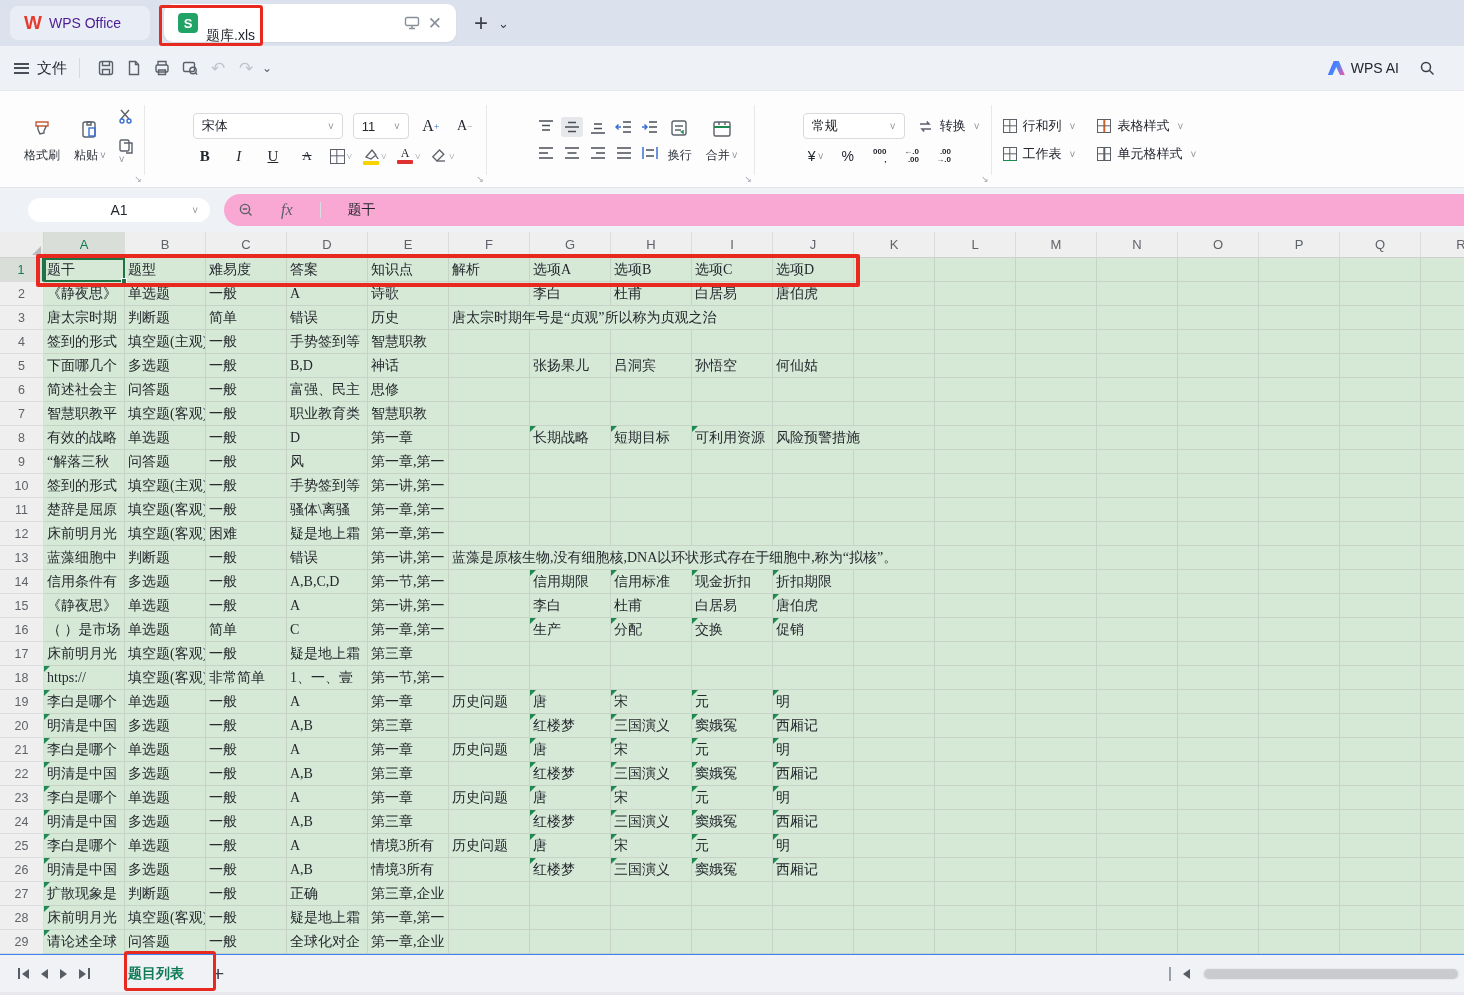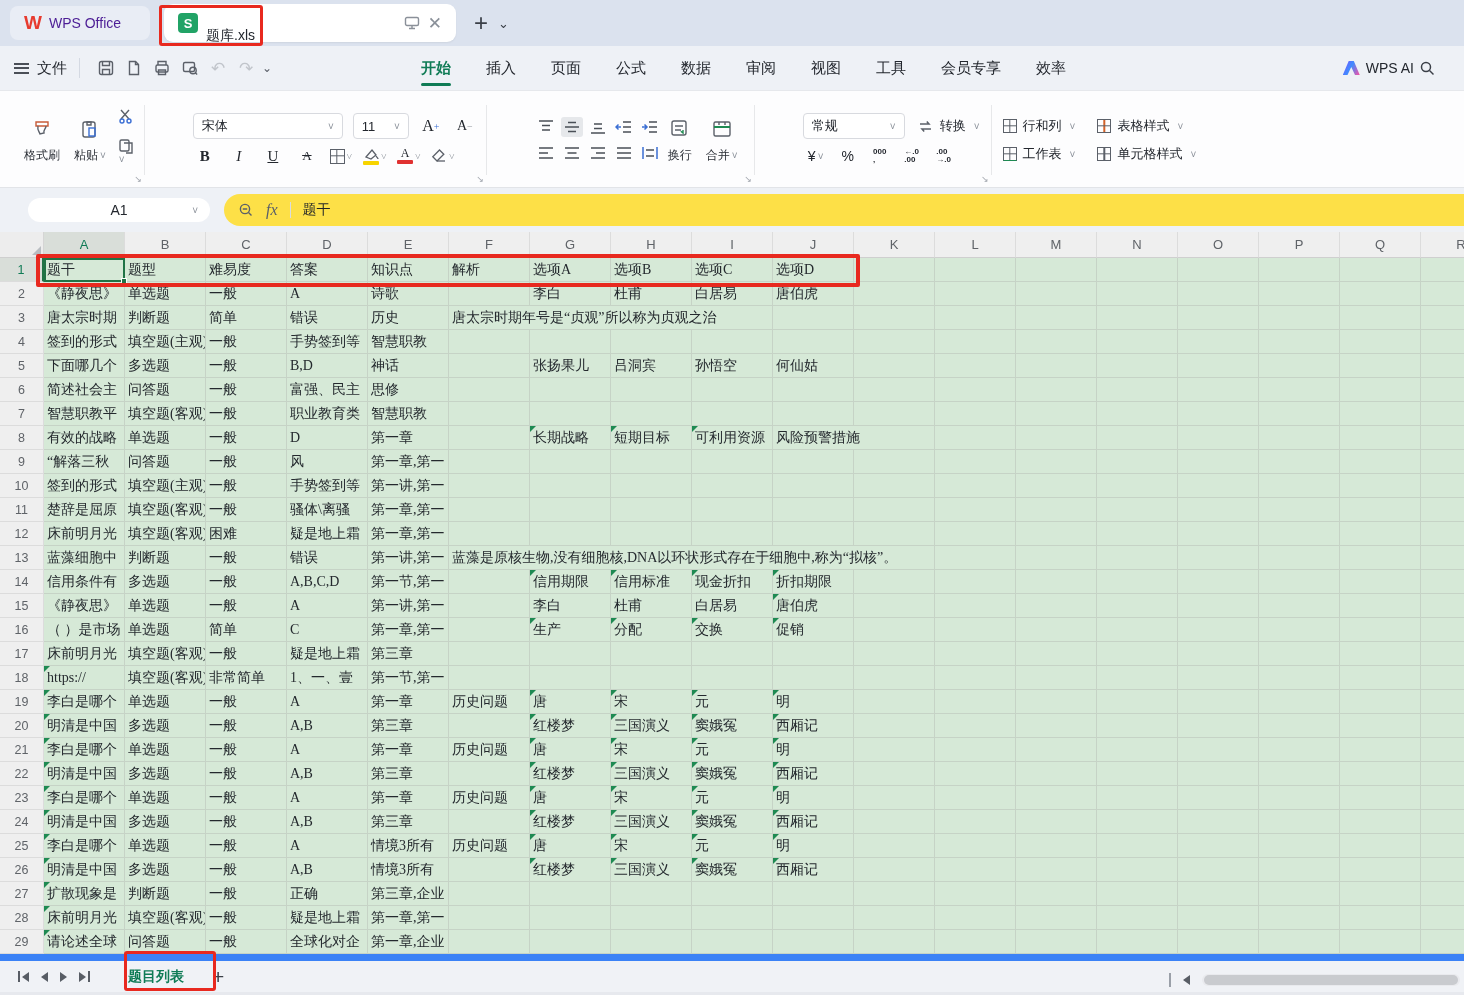--- a/index.html
+++ b/index.html
@@ -27,21 +27,21 @@
   .file-label { font-size:15px; color:#23272e; }
   .mb-div { width:1px; height:20px; background:#d4d9e2; margin:0 12px; }
   .mb-ic { width:28px; height:28px; display:flex; align-items:center; justify-content:center; color:#5b6069; }
   .mb-ic.dis { color:#c1c5cb; }
   .mb-ic .gl { font-size:17px; }
   .mb-chev { font-size:12px; color:#5b6069; margin-left:2px; }
   .mb-tabs { display:flex; gap:33px; margin-left:148px; }
   .mb-tab { font-size:15px; color:#23272e; position:relative; padding:11px 1px; white-space:nowrap; }
   .mb-tab.active { color:#0f7b55; font-weight:700; }
   .mb-tab.active::after { content:""; position:absolute; left:1px; right:1px; bottom:3px; height:3px; border-radius:2px; background:#0f7b55; }
-  .mb-right { margin-left:auto; display:flex; gap:5px; padding-right:14px; }
+  .mb-right { margin-left:auto; display:flex; gap:20px; padding-right:14px; }
   .ai-wrap { display:flex; align-items:center; gap:6px; }
   .ai-logo { width:17px; height:14px; background:linear-gradient(120deg,#7d4dff 0%,#3f8cff 45%,#ff4fa0 100%); clip-path:polygon(0 100%,35% 0,65% 0,100% 100%,72% 100%,50% 42%,28% 100%); }
   .ai-label { font-size:14px; color:#23272e; }
 
   
   .ribbon { height:98px; background:#fdfdfe; border-top:1px solid #e6e8ec; border-bottom:1px solid #e2e4e8; display:flex; align-items:stretch; padding:4px 2px 2px 8px; }
   .rgroup { display:flex; align-items:center; position:relative; padding:0 9px; }
   .rdiv { width:1px; background:#e7e8ea; margin:10px 0; flex:none; }
   .xp { position:absolute; right:2px; bottom:1px; font-size:9px; color:#a0a5ad; }
   .bigbtn { display:flex; flex-direction:column; align-items:center; justify-content:center; gap:5px; padding:3px 7px; font-size:12px; color:#2b2f36; }
@@ -53,33 +53,33 @@
   .selbox { border:1px solid #d8dadf; border-radius:4px; height:26px; background:#fff; display:flex; align-items:center; justify-content:space-between; padding:0 8px; font-size:13px; color:#23272e; }
   .fic { min-width:24px; height:22px; display:flex; align-items:center; justify-content:center; font-size:15px; color:#23272e; font-family:"Liberation Serif",serif; }
   .icbar { display:flex; flex-direction:column; align-items:center; gap:1px; }
   .icbar .bar { width:16px; height:4px; border-radius:1px; }
   .bic { width:15px; height:15px; border:1.4px solid #5b6069; position:relative; }
   .bic::before { content:""; position:absolute; left:50%; top:0; bottom:0; width:1.4px; background:#5b6069; transform:translateX(-50%); }
   .bic::after { content:""; position:absolute; top:50%; left:0; right:0; height:1.4px; background:#5b6069; transform:translateY(-50%); }
   .aic { width:22px; height:20px; display:flex; align-items:center; justify-content:center; border-radius:3px; }
   .aic.on { background:#e6e8eb; }
   .nic { min-width:26px; height:22px; display:flex; align-items:center; justify-content:center; font-size:14px; color:#23272e; }
-  .decic { font-size:8px; line-height:8px; color:#23272e; text-align:left; font-weight:700; }
+  .decic { font-size:8px; line-height:8px; color:#23272e; text-align:right; font-weight:700; }
   .medbtn { display:flex; align-items:center; gap:6px; font-size:13px; color:#23272e; padding:2px 2px; white-space:nowrap; }
   .grid4 { width:14px; height:14px; border:1.4px solid #5b6069; position:relative; flex:none; }
   .grid4::before { content:""; position:absolute; left:50%; top:0; bottom:0; width:1.4px; background:#5b6069; transform:translateX(-50%); }
   .grid4::after { content:""; position:absolute; top:50%; left:0; right:0; height:1.4px; background:#5b6069; transform:translateY(-50%); }
   .grid4.gacc { border-bottom-color:#1e8a52; }
   .grid4.oacc::before { background:#d2622a; }
 
   
   .formulabar { height:44px; background:#eef1f6; display:flex; align-items:center; padding-left:28px; gap:14px; }
   .namebox { width:182px; height:24px; background:#fff; border-radius:16px; position:relative; display:flex; align-items:center; justify-content:center; font-size:14px; color:#23272e; }
   .namebox .chev { position:absolute; right:12px; }
-  .fxbox { flex:1; height:32px; background:#fde047; border-radius:16px 0 0 16px; display:flex; align-items:center; gap:12px; padding:0 14px; }
+  .fxbox { flex:1; height:32px; background:#f9a8d4; border-radius:16px 0 0 16px; display:flex; align-items:center; gap:27px; padding:0 14px; }
   .fx { font-family:"Liberation Serif",serif; font-style:italic; font-size:16px; color:#5b6069; }
   .vdiv { width:1px; height:16px; background:#d9dce1; }
   .fcontent { font-family:"Liberation Serif","DejaVu Serif",serif; font-size:14px; color:#1f2328; }
 
   
   .gridwrap { height:722px; background:#fff; position:relative; overflow:hidden; }
   .colhead { display:flex; height:26px; }
   .cornercell { width:44px; height:26px; background:#ededed; border-right:1px solid #d5d5d5; border-bottom:1px solid #cfcfcf; position:relative; flex:none; }
   .cornercell::after { content:""; position:absolute; right:2px; bottom:2px; border-left:9px solid transparent; border-bottom:9px solid #b9bdc2; }
   .ch { width:81px; height:26px; flex:none; background:#efefef; border-right:1px solid #dcdcdc; border-bottom:1px solid #cfcfcf; display:flex; align-items:center; justify-content:center; font-size:13px; color:#5f6368; }
@@ -92,21 +92,21 @@
   .grow { display:flex; height:24px; }
   .cell { width:81px; height:24px; flex:none; background:#d6e9d7; border-right:1px solid #c6d3c6; border-bottom:1px solid #c6d3c6; position:relative; font-family:"Liberation Serif","DejaVu Serif",serif; font-size:14px; color:#24292e; }
   .ct { display:block; line-height:23px; padding:0 3px; white-space:nowrap; overflow:hidden; }
   .cell.ovf { z-index:3; }
   .cell.ovf .ct { position:absolute; left:0; top:0; overflow:visible; background:#d6e9d7; padding-right:5px; }
   .cm { position:absolute; left:0; top:0; width:0; height:0; border-top:6px solid #1e8a52; border-right:6px solid transparent; z-index:2; }
   .cell.sel { outline:2px solid #217346; outline-offset:-2px; z-index:4; }
   .fillh { position:absolute; right:-3px; bottom:-3px; width:6px; height:6px; background:#217346; border:1px solid #fff; z-index:5; }
 
   
-  .sheetbar { height:38px; background:#f0f2f6; border-top:7px solid #3b82f6; display:flex; align-items:center; padding:0 12px; position:relative; }
+  .sheetbar { height:38px; background:#f0f2f6; border-top:1px solid #3b82f6; display:flex; align-items:center; padding:0 12px; position:relative; }
   .navb { display:flex; align-items:center; gap:2px; padding:0 6px; }
   .tri { width:0; height:0; border-top:5px solid transparent; border-bottom:5px solid transparent; }
   .tl { border-right:7px solid #585d65; }
   .tr { border-left:7px solid #585d65; }
   .nbar { width:2px; height:11px; background:#585d65; }
   .stab { height:38px; display:flex; align-items:center; padding:0 20px; margin-left:12px; color:#0f7b55; font-weight:700; font-size:14px; white-space:nowrap; }
   .splus { font-size:21px; color:#3a3f47; margin-left:8px; line-height:1; }
   .hscroll { position:absolute; right:4px; top:12px; display:flex; align-items:center; gap:12px; }
   .strack { width:258px; height:12px; background:#e9eaee; border-radius:6px; position:relative; }
   .sthumb { position:absolute; left:2px; top:1px; height:10px; width:254px; background:#c9cbcf; border-radius:5px; }
@@ -175,32 +175,20 @@
       </svg>
   </span>
   <span class="mb-ic dis">
       <span class="gl">↶</span>
     </span>
   <span class="mb-ic dis">
       <span class="gl">↷</span>
     </span>
   <span class="mb-chev">⌄</span>
 
-  <div class="mb-tabs">
-      <div class="mb-tab active">开始</div>
-      <div class="mb-tab">插入</div>
-      <div class="mb-tab">页面</div>
-      <div class="mb-tab">公式</div>
-      <div class="mb-tab">数据</div>
-      <div class="mb-tab">审阅</div>
-      <div class="mb-tab">视图</div>
-      <div class="mb-tab">工具</div>
-      <div class="mb-tab">会员专享</div>
-      <div class="mb-tab">效率</div>
-    </div>
 
   <div class="mb-right">
     <span class="ai-wrap">
       <span class="ai-logo"></span>
       <span class="ai-label">WPS AI</span>
     </span>
     <span>
       <svg width="17" height="17" viewBox="0 0 17 17" fill="none" stroke="#3a3f47" stroke-width="1.5">
           <circle cx="7" cy="7" r="4.5"></circle>
           <path d="M10.5 10.5l4 4"></path>

